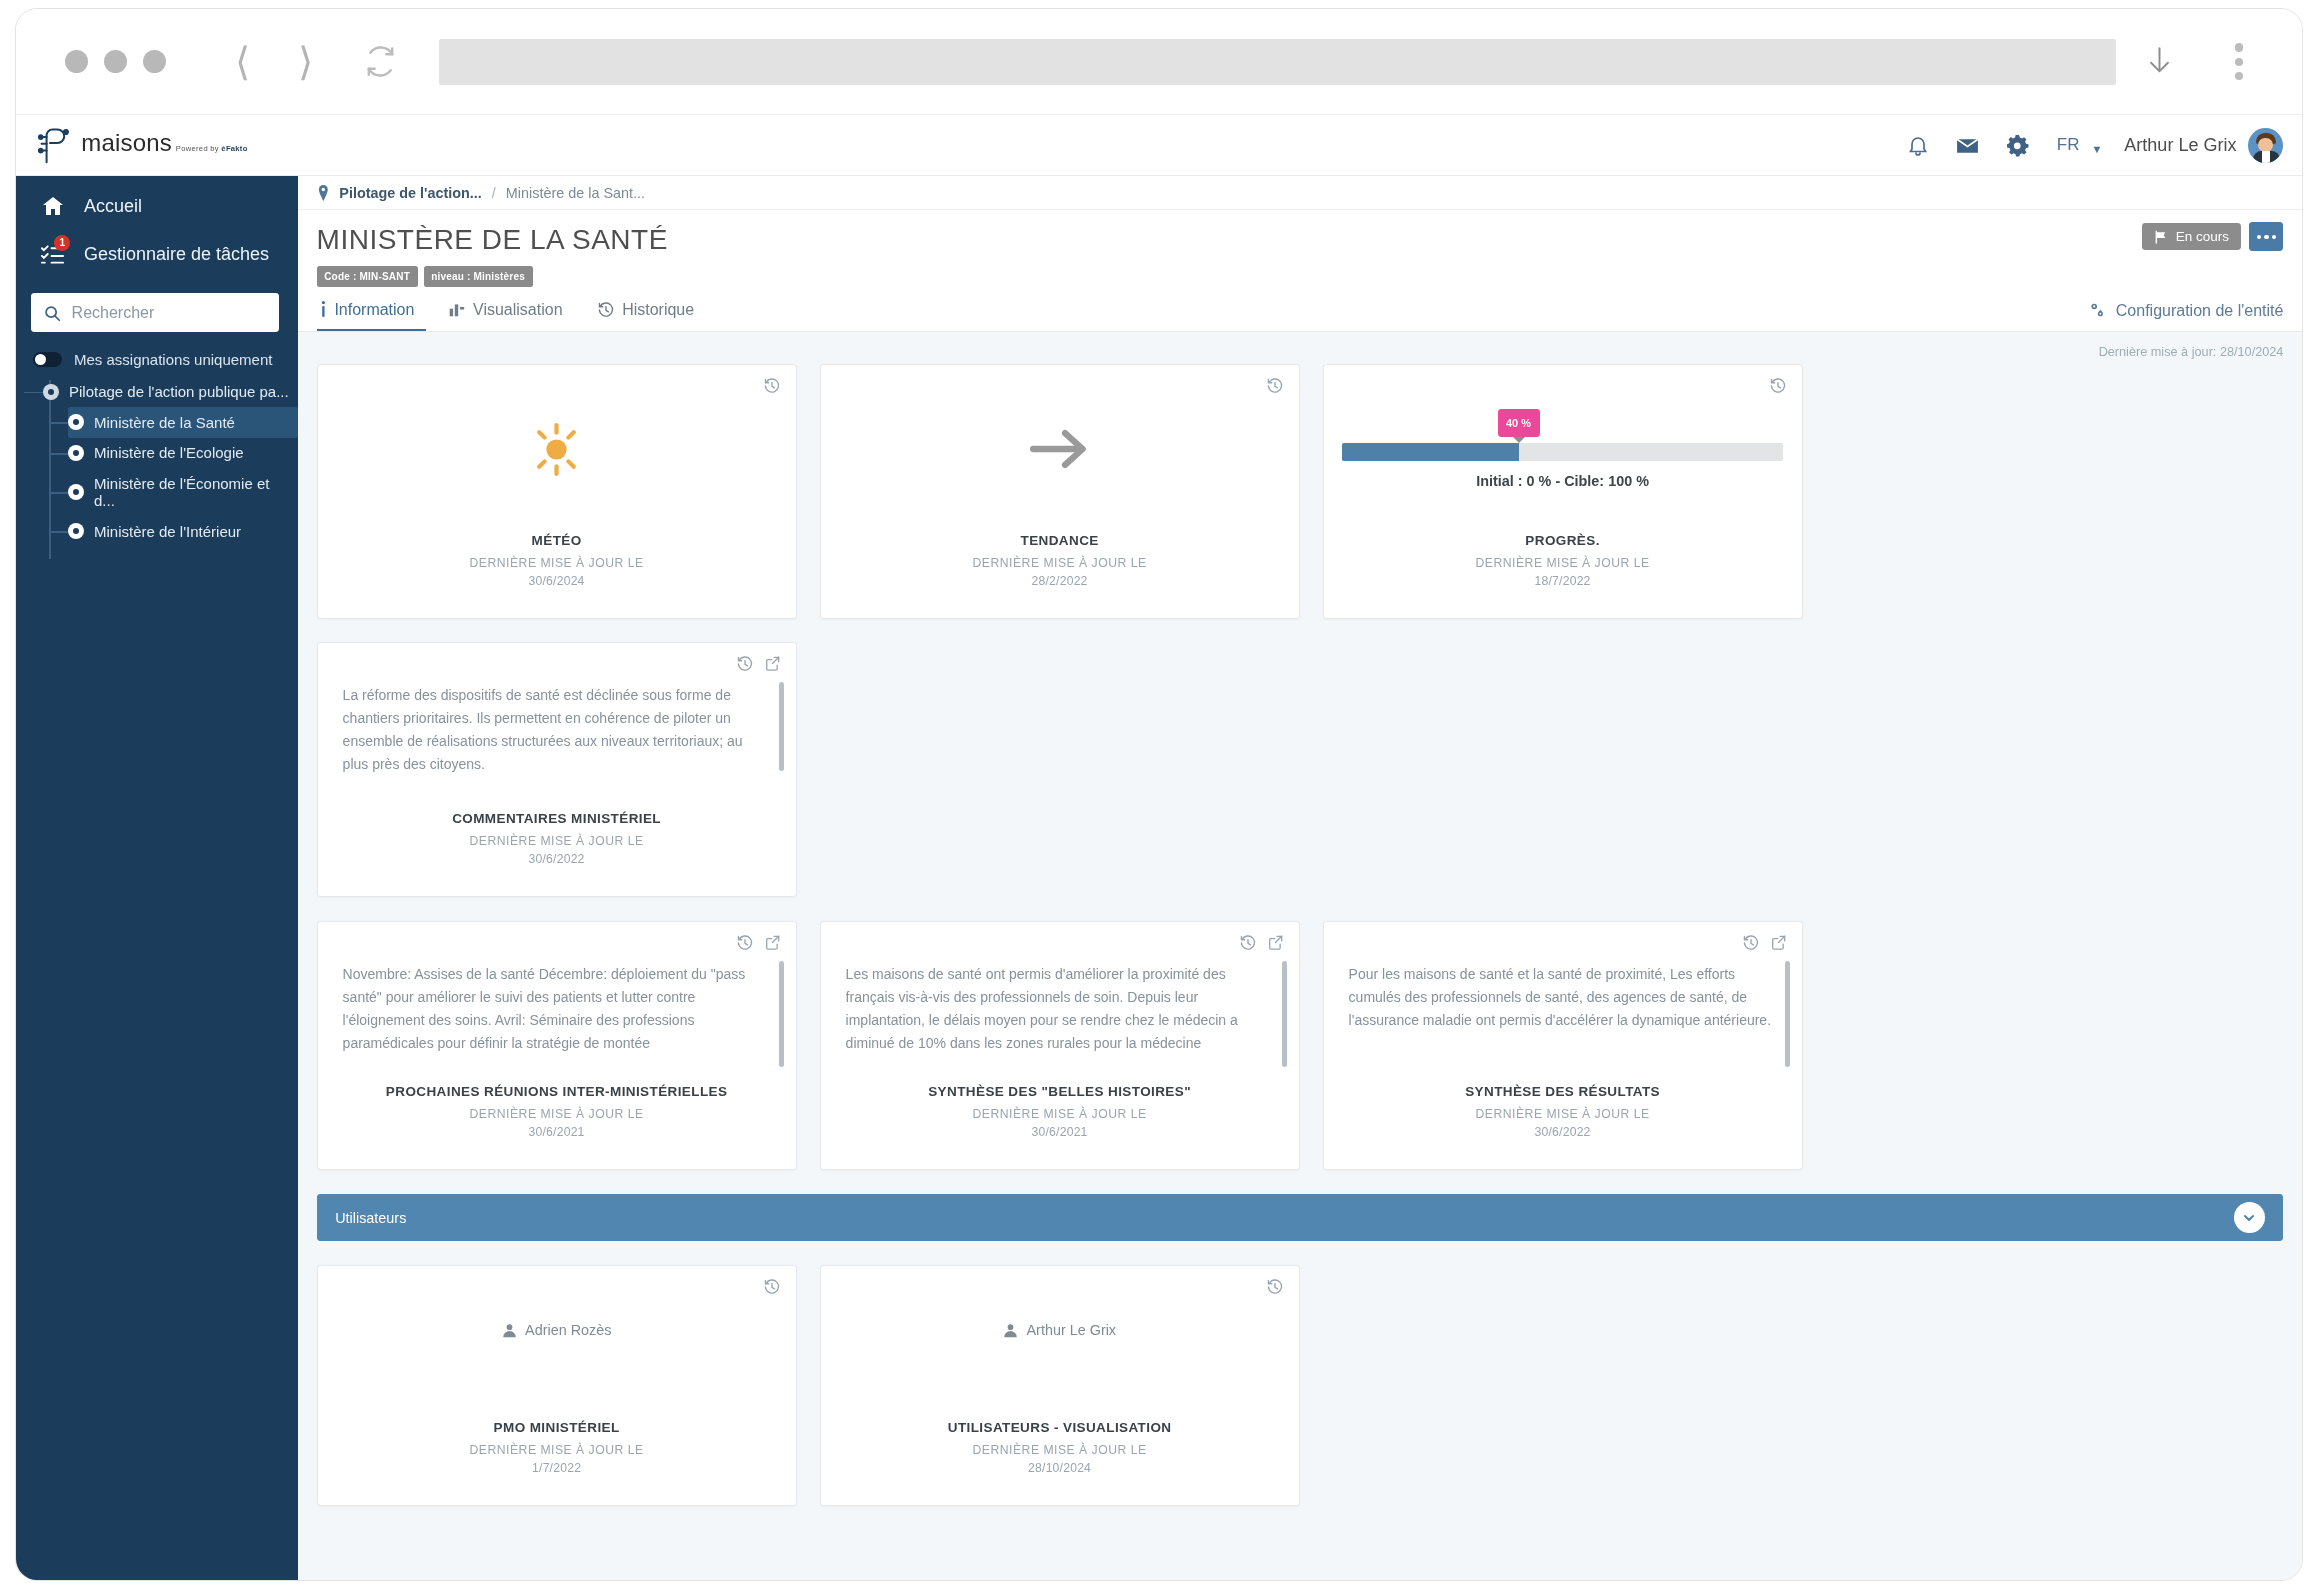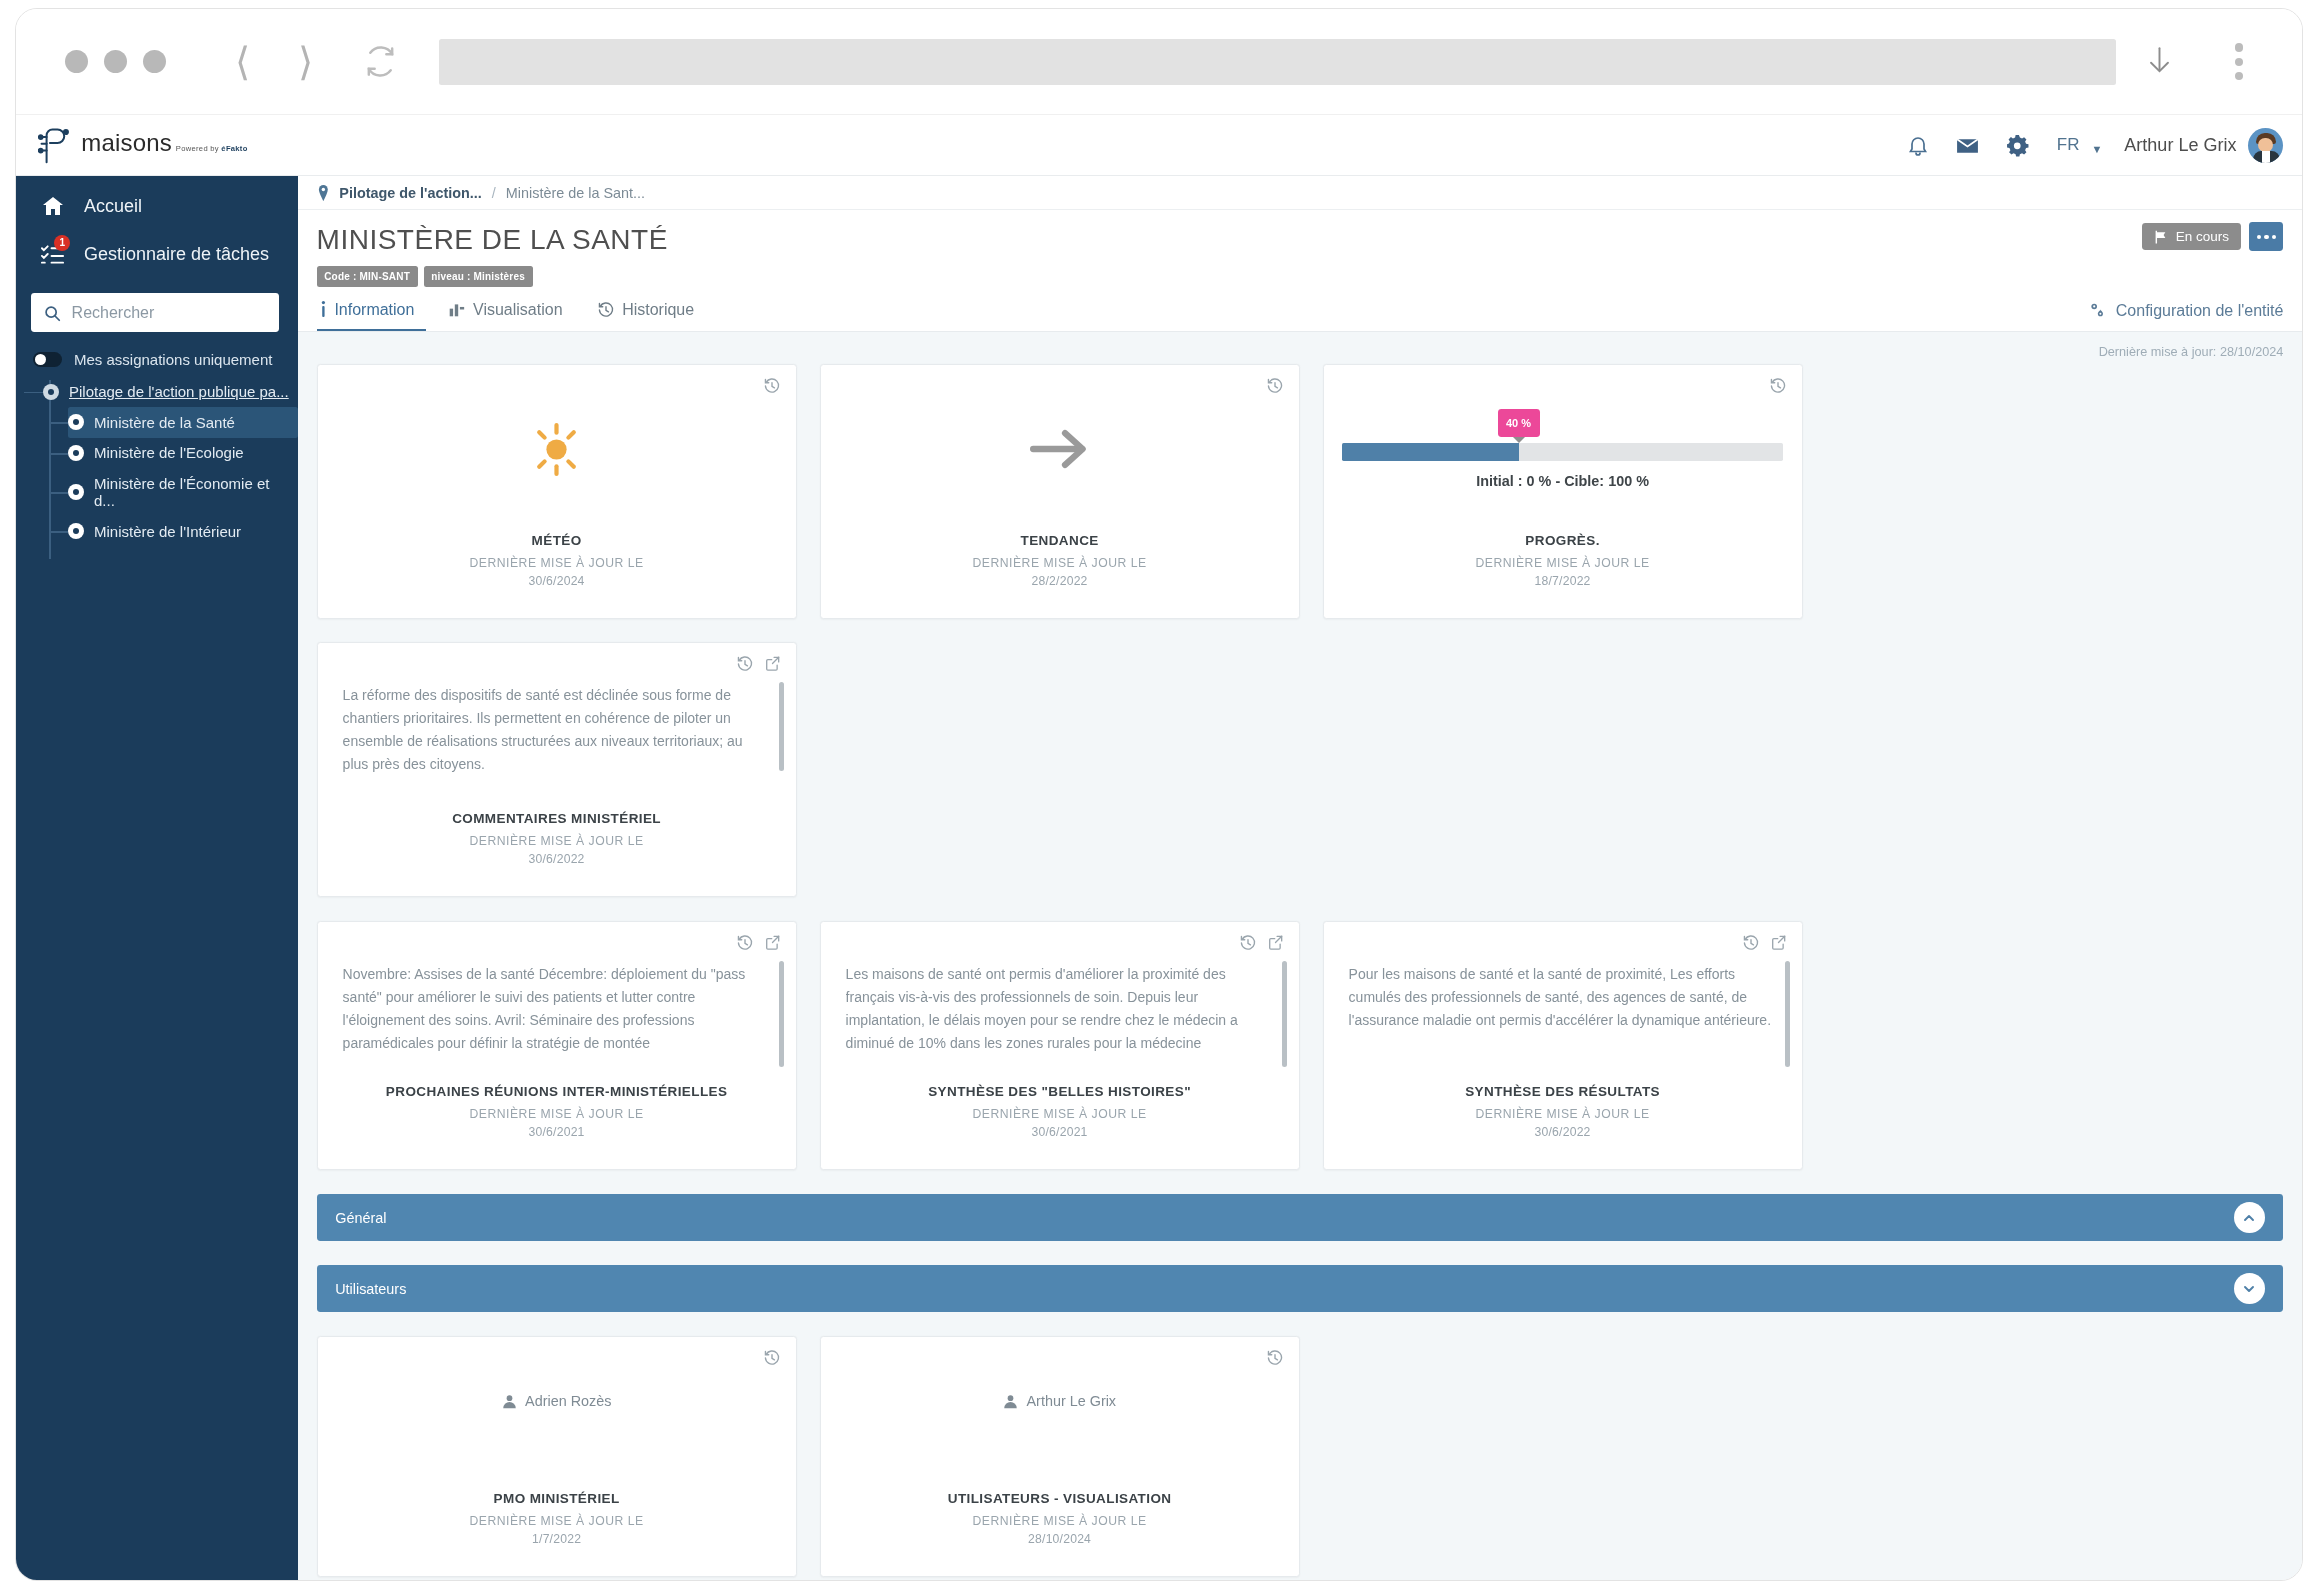--- a/index.html
+++ b/index.html
@@ -127,21 +127,21 @@
     position: relative; flex: none;
   }
   .toggle i { position: absolute; left: 1.7px; top: 1.7px; width: 11px; height: 11px; border-radius: 50%; background: #fff; }
   .tree { position: relative; }
   .tnode {
     display: flex; align-items: center; gap: 10px;
     font-size: 15px; color: #e3ebf2;
     padding: 6.8px 8.4px 6.8px 0;
     position: relative;
   }
-  .tnode.lvl1 { margin-left: 27px; text-decoration: underline; }
+  .tnode.lvl1 { margin-left: 27px; }
   .tnode.lvl2 { margin-left: 52px; }
   .tnode.sel { background: #2b5578; border-radius: 2.5px; }
   .tdot {
     width: 16px; height: 16px; border-radius: 50%;
     background: #fff; flex: none;
     display: flex; align-items: center; justify-content: center;
   }
   .tdot i { width: 6px; height: 6px; border-radius: 50%; background: #1b3c5b; display: block; }
   .tdot.hollow { background: #cfdae3; }
   .trunk { position: absolute; left: 33px; top: 0; width: 1.7px; background: #3b5f80; }
@@ -761,28 +761,20 @@
               <div class="label">SYNTHÈSE DES RÉSULTATS</div>
               <div class="meta">
                 <span>DERNIÈRE MISE À JOUR LE</span>
                 <span class="d">30/6/2022</span>
               </div>
               <div class="botpad"></div>
             </div>
           </div>
         </div>
 
-        <div class="acc">
-          <span class="ttl">Général</span>
-          <span class="accbtn">
-            <svg width="16" height="16" viewBox="0 0 20 20" fill="none" stroke="#4f80a8" stroke-width="2.4" stroke-linecap="round" stroke-linejoin="round">
-              <path d="M5 12.5l5-5 5 5"></path>
-            </svg>
-          </span>
-        </div>
 
         <div class="acc">
           <span class="ttl">Utilisateurs</span>
           <span class="accbtn">
             <svg width="16" height="16" viewBox="0 0 20 20" fill="none" stroke="#4f80a8" stroke-width="2.4" stroke-linecap="round" stroke-linejoin="round">
               <path d="M5 7.5l5 5 5-5"></path>
             </svg>
           </span>
         </div>
 

